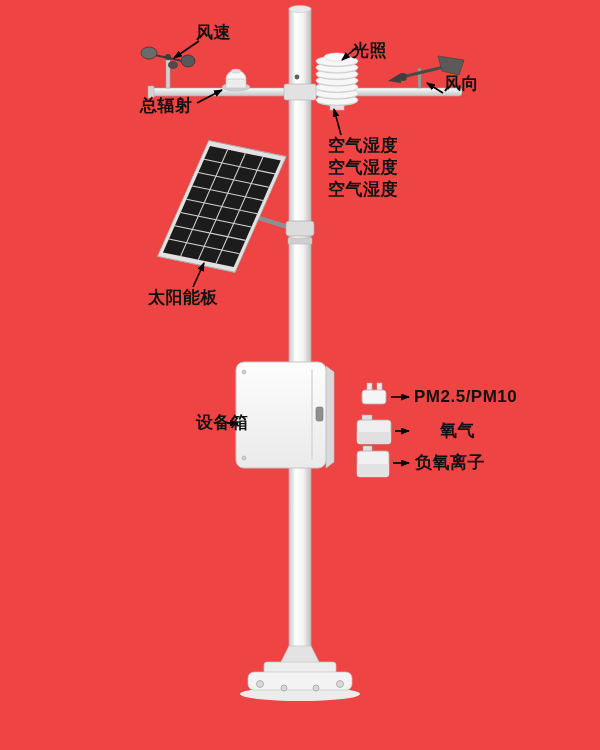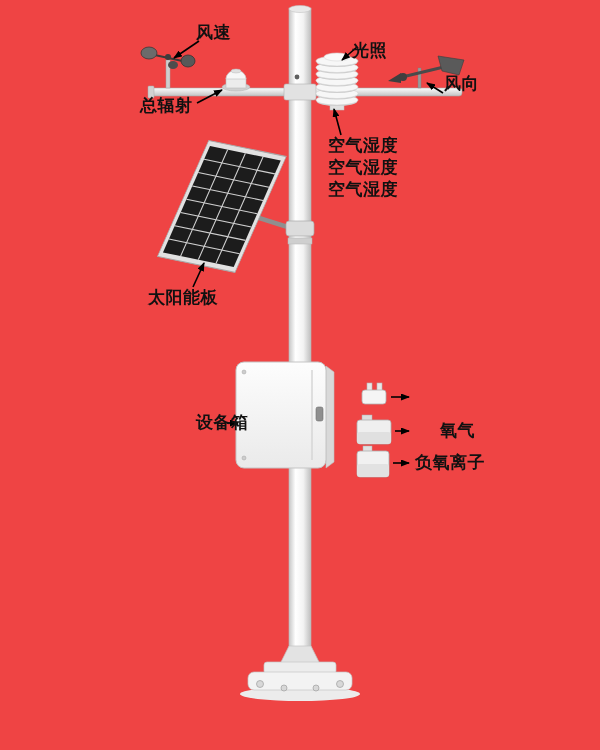--- a/index.html
+++ b/index.html
@@ -166,16 +166,17 @@
 
   <div class="label" style="left:196px; top:24px;">风速</div>
   <div class="label" style="left:352px; top:42px;text-align:right;">光照</div>
   <div class="label" style="left:140px; top:97px;">总辐射</div>
   <div class="label" style="left:444px; top:75px;">风向</div>
   <div class="label" style="left:328px; top:137px;">空气湿度</div>
   <div class="label" style="left:328px; top:159px;">空气湿度</div>
   <div class="label" style="left:328px; top:181px;">空气湿度</div>
   <div class="label" style="left:148px; top:289px;">太阳能板</div>
   <div class="label" style="left:196px; top:414px;">设备箱</div>
+  <div class="label" style="left:414px; top:388px;">PM2.5/PM10</div>
   <div class="label" style="left:440px; top:422px;">氧气</div>
   <div class="label" style="left:415px; top:454px;font-family:Liberation Serif, serif;">负氧离子</div>
 
 </div>
 
 </body></html>

